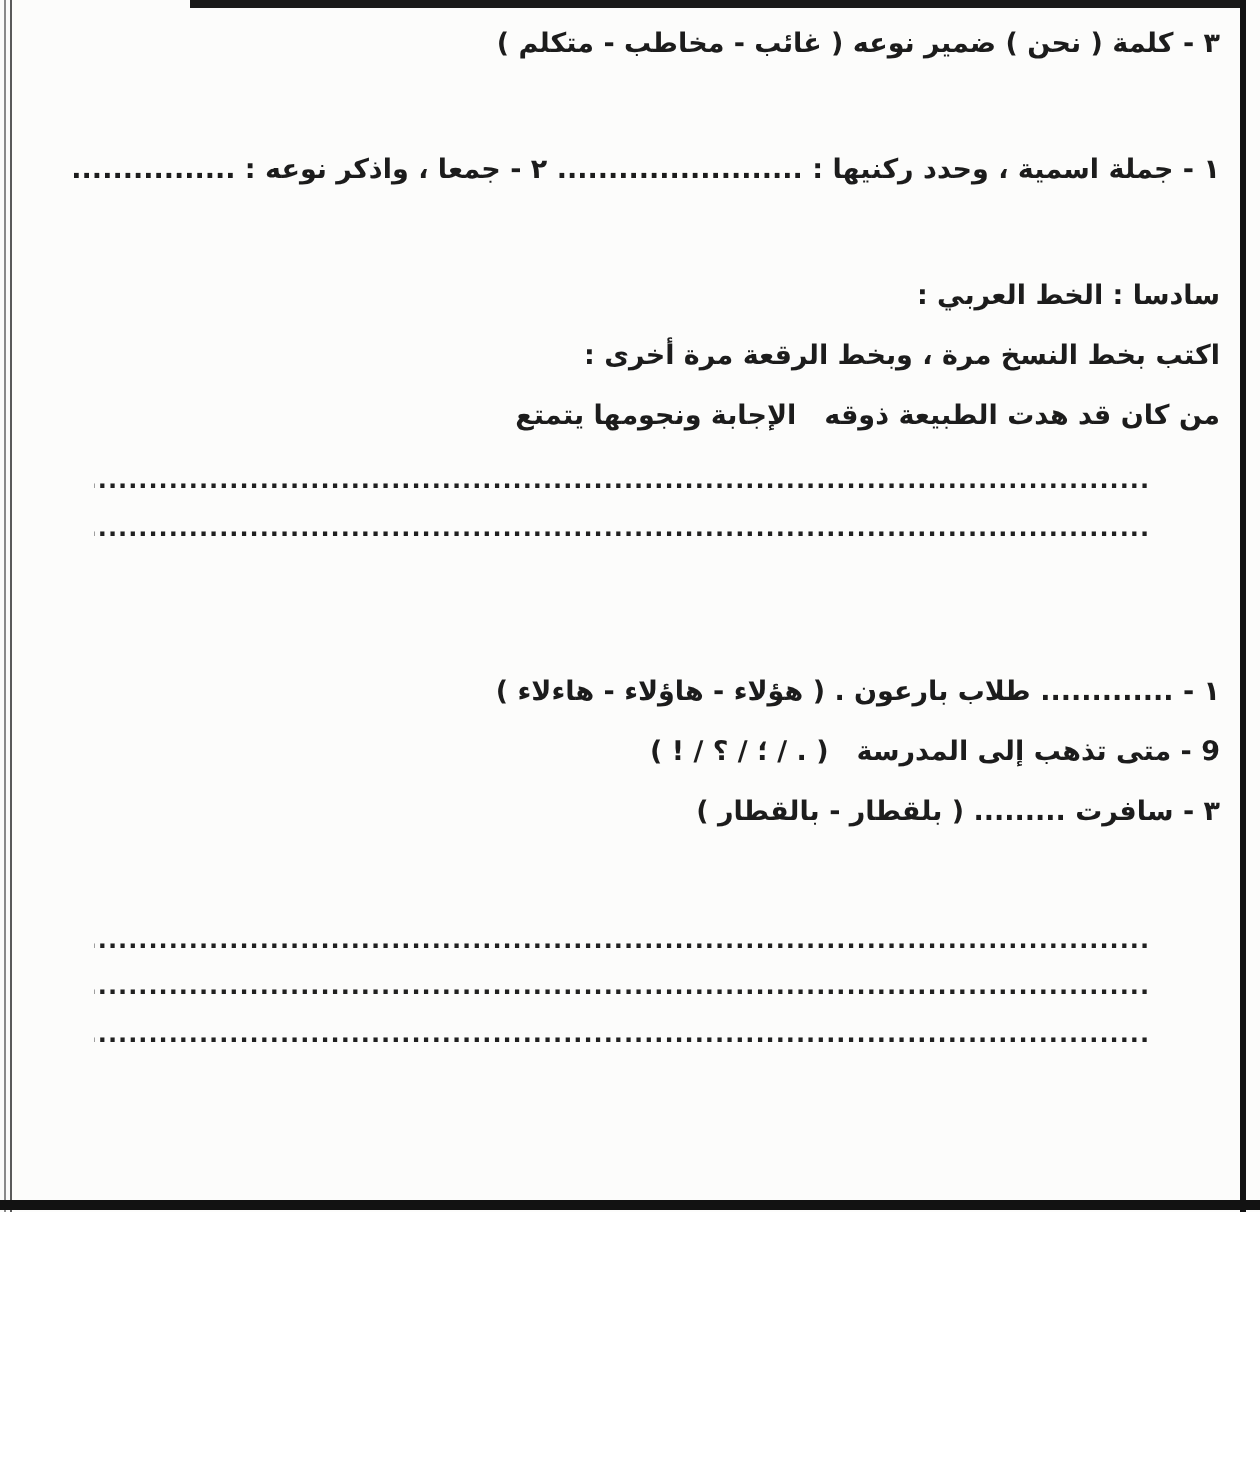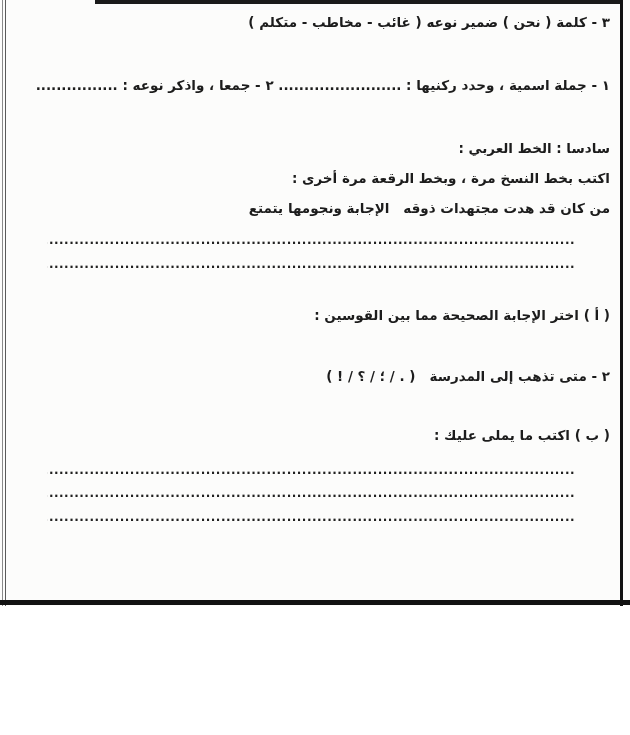--- a/index.html
+++ b/index.html
@@ -40,40 +40,40 @@
 
 
   <div class="row full" style="top:76px">١ - جملة اسمية ، وحدد ركنيها : ........................ ٢ - جمعا ، واذكر نوعه : ..................</div>
 
 
   <div class="row" style="top:139px">سادسا : الخط العربي :</div>
 
   <div class="row" style="top:169px">اكتب بخط النسخ مرة ، وبخط الرقعة مرة أخرى :</div>
 
   <div class="row" style="top:199px">
-    <span>من كان قد هدت مجتهدات ذوقه</span><span class="gap"></span><span>الإجابة ونجومها يتمتع</span>
+    <span>من كان قد هدت الطبيعة ذوقه</span><span class="gap"></span><span>الإجابة ونجومها يتمتع</span>
   </div>
 
   <div class="dotted" style="top:236px">
     <span>................................................................................................................................................................</span>
   </div>
   <div class="dotted" style="top:260px">
     <span>................................................................................................................................................................</span>
   </div>
 
 
-  <div class="row" style="top:306px">( أ ) اختر الإجابة الصحيحة مما بين القوسين :</div>
 
+  <div class="row" style="top:337px">١ - ............. طلاب بارعون . ( هؤلاء - هاؤلاء - هاءلاء )</div>
 
   <div class="row" style="top:367px">
-    <span>٢ - متى تذهب إلى المدرسة</span><span class="gap"></span><span>( . / ؛ / ؟ / ! )</span>
+    <span>9 - متى تذهب إلى المدرسة</span><span class="gap"></span><span>( . / ؛ / ؟ / ! )</span>
   </div>
 
+  <div class="row" style="top:397px">٣ - سافرت ......... ( بلقطار - بالقطار )</div>
 
-  <div class="row" style="top:426px">( ب ) اكتب ما يملى عليك :</div>
 
   <div class="dotted" style="top:466px">
     <span>................................................................................................................................................................</span>
   </div>
   <div class="dotted" style="top:489px">
     <span>................................................................................................................................................................</span>
   </div>
   <div class="dotted" style="top:513px">
     <span>................................................................................................................................................................</span>
   </div>

